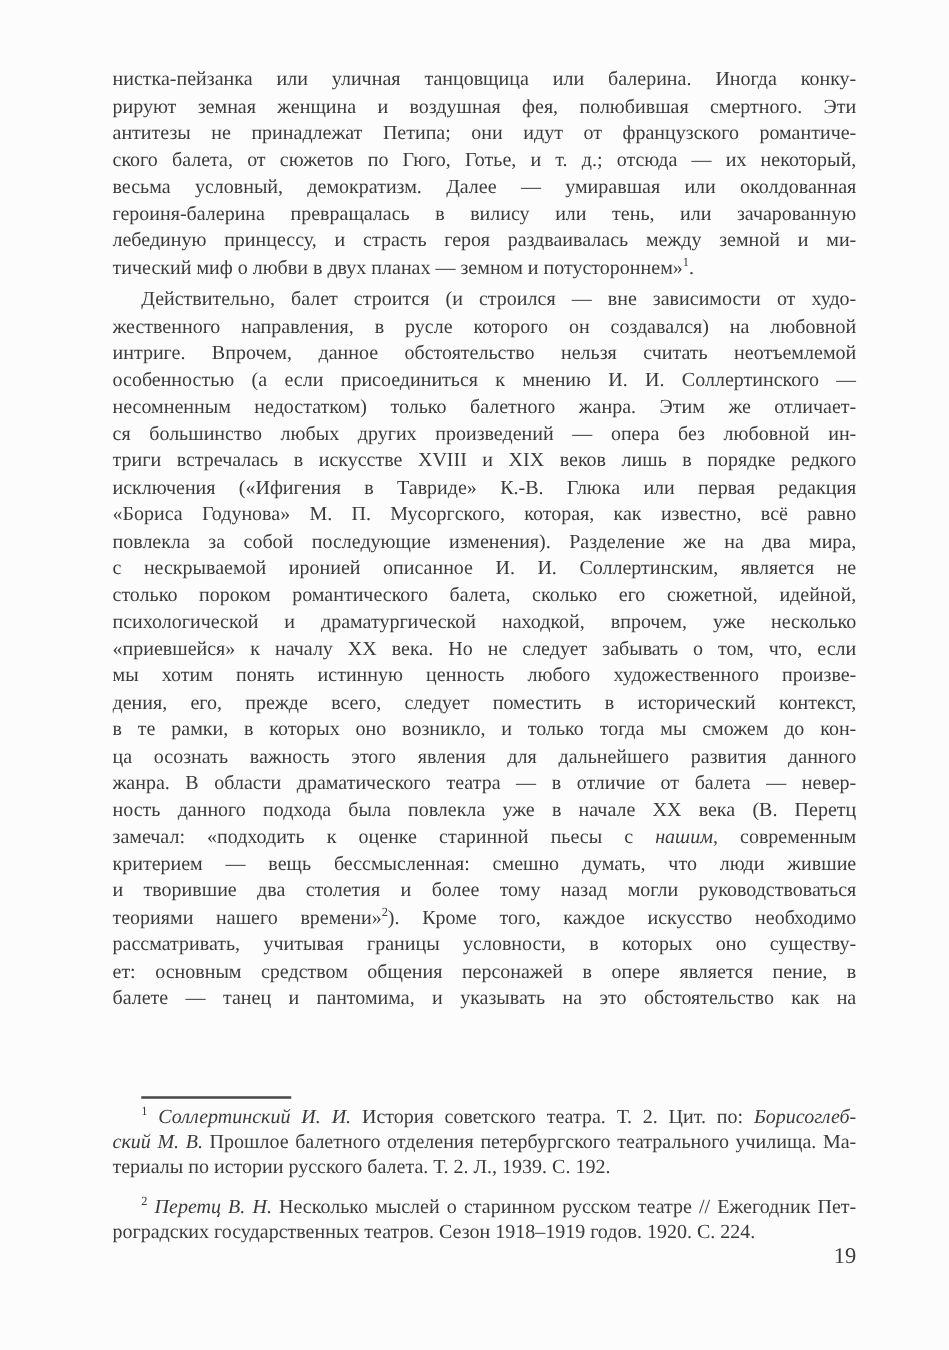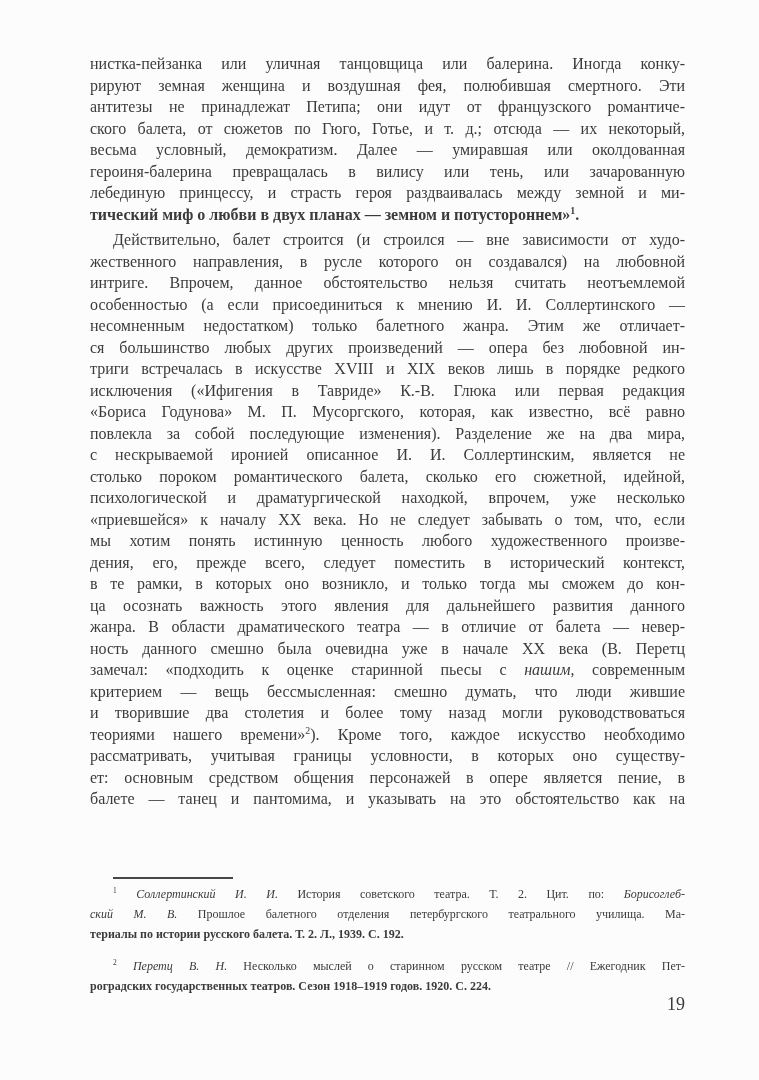--- a/index.html
+++ b/index.html
@@ -15,32 +15,32 @@
   .textblock { position: absolute; left: 90px; top: 53px; width: 595px; }
   .para { font-size: 16px; line-height: 21.5px; }
   .para + .para { margin-top: 4px; }
   .line {
     text-align: justify;
     text-align-last: justify;
     height: 21.5px;
     overflow: hidden;
     white-space: normal;
   }
-  .line.end { text-align-last: left; font-weight: bold; }
+  .line.end { text-align-last: left; }
   .line.indent { text-indent: 23px; }
   .it { font-style: italic; }
   .sup { font-size: 0.62em; vertical-align: super; line-height: 0; }
   .fnrule {
     position: absolute; left: 113px; top: 877px;
     width: 120px; height: 2px;
     background: var(--rule, #474747);
   }
   .footnotes {
     position: absolute; left: 90px; top: 884px; width: 595px;
-    font-size: 12px; line-height: 20px;
+    font-size: 16px; line-height: 20px;
   }
   .fn .line { height: 20px; }
   .fn + .fn { margin-top: 12px; }
   .pagenum {
     position: absolute; left: 90px; top: 994px; width: 595px;
     text-align: right; font-size: 18px;
   }
 </style>
 </head>
 <body style="--paper: #fcfcfc; --ink: #3b3b3b; --rule: #474747;">
@@ -70,21 +70,21 @@
         <div class="line"><span>повлекла за собой последующие изменения). Разделение же на два мира,</span></div>
         <div class="line"><span>с нескрываемой иронией описанное И. И. Соллертинским, является не</span></div>
         <div class="line"><span>столько пороком романтического балета, сколько его сюжетной, идейной,</span></div>
         <div class="line"><span>психологической и драматургической находкой, впрочем, уже несколько</span></div>
         <div class="line"><span>«приевшейся» к началу XX века. Но не следует забывать о том, что, если</span></div>
         <div class="line"><span>мы хотим понять истинную ценность любого художественного произве-</span></div>
         <div class="line"><span>дения, его, прежде всего, следует поместить в исторический контекст,</span></div>
         <div class="line"><span>в те рамки, в которых оно возникло, и только тогда мы сможем до кон-</span></div>
         <div class="line"><span>ца осознать важность этого явления для дальнейшего развития данного</span></div>
         <div class="line"><span>жанра. В области драматического театра — в отличие от балета — невер-</span></div>
-        <div class="line"><span>ность данного смешно была очевидна уже в начале XX века (В. Перетц</span></div>
+        <div class="line"><span>ность данного подхода была повлекла уже в начале XX века (В. Перетц</span></div>
         <div class="line"><span>замечал: «подходить к оценке старинной пьесы с </span><span class="it">нашим</span><span>, современным</span></div>
         <div class="line"><span>критерием — вещь бессмысленная: смешно думать, что люди жившие</span></div>
         <div class="line"><span>и творившие два столетия и более тому назад могли руководствоваться</span></div>
         <div class="line"><span>теориями нашего времени»</span><span class="sup">2</span><span>). Кроме того, каждое искусство необходимо</span></div>
         <div class="line"><span>рассматривать, учитывая границы условности, в которых оно существу-</span></div>
         <div class="line"><span>ет: основным средством общения персонажей в опере является пение, в</span></div>
         <div class="line"><span>балете — танец и пантомима, и указывать на это обстоятельство как на</span></div>
       </div>
   </div>
   <div class="fnrule"></div>

